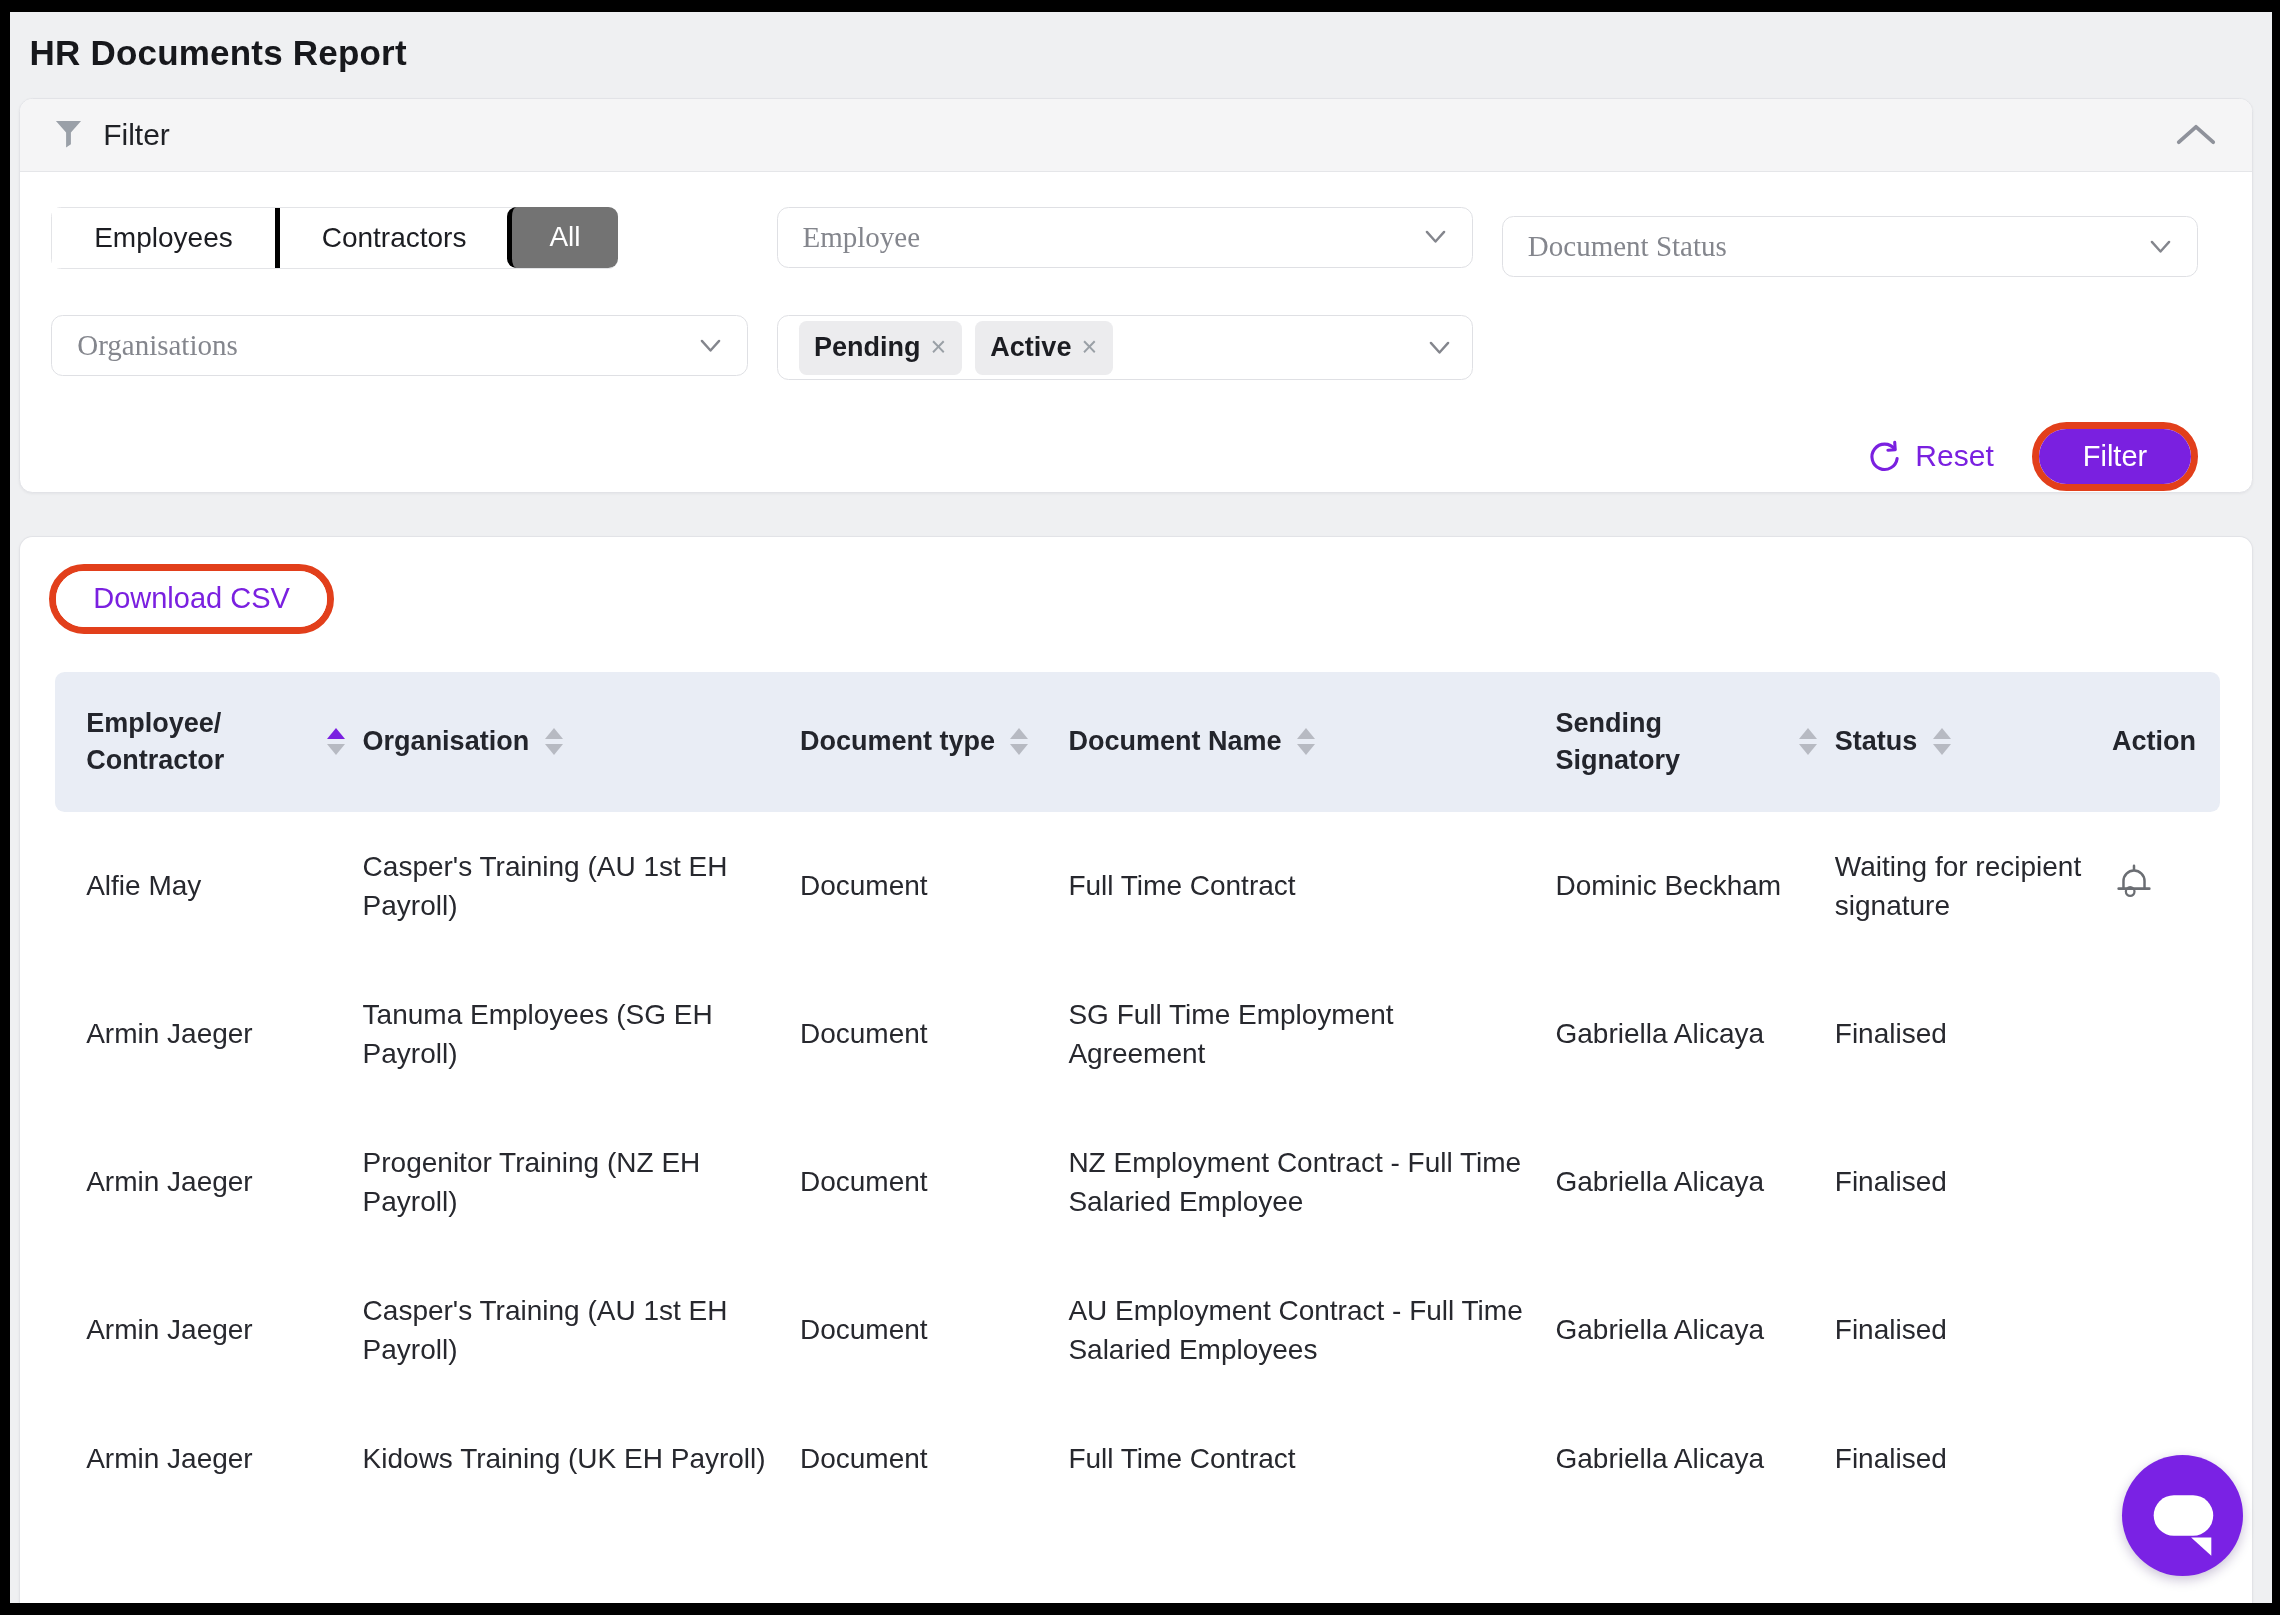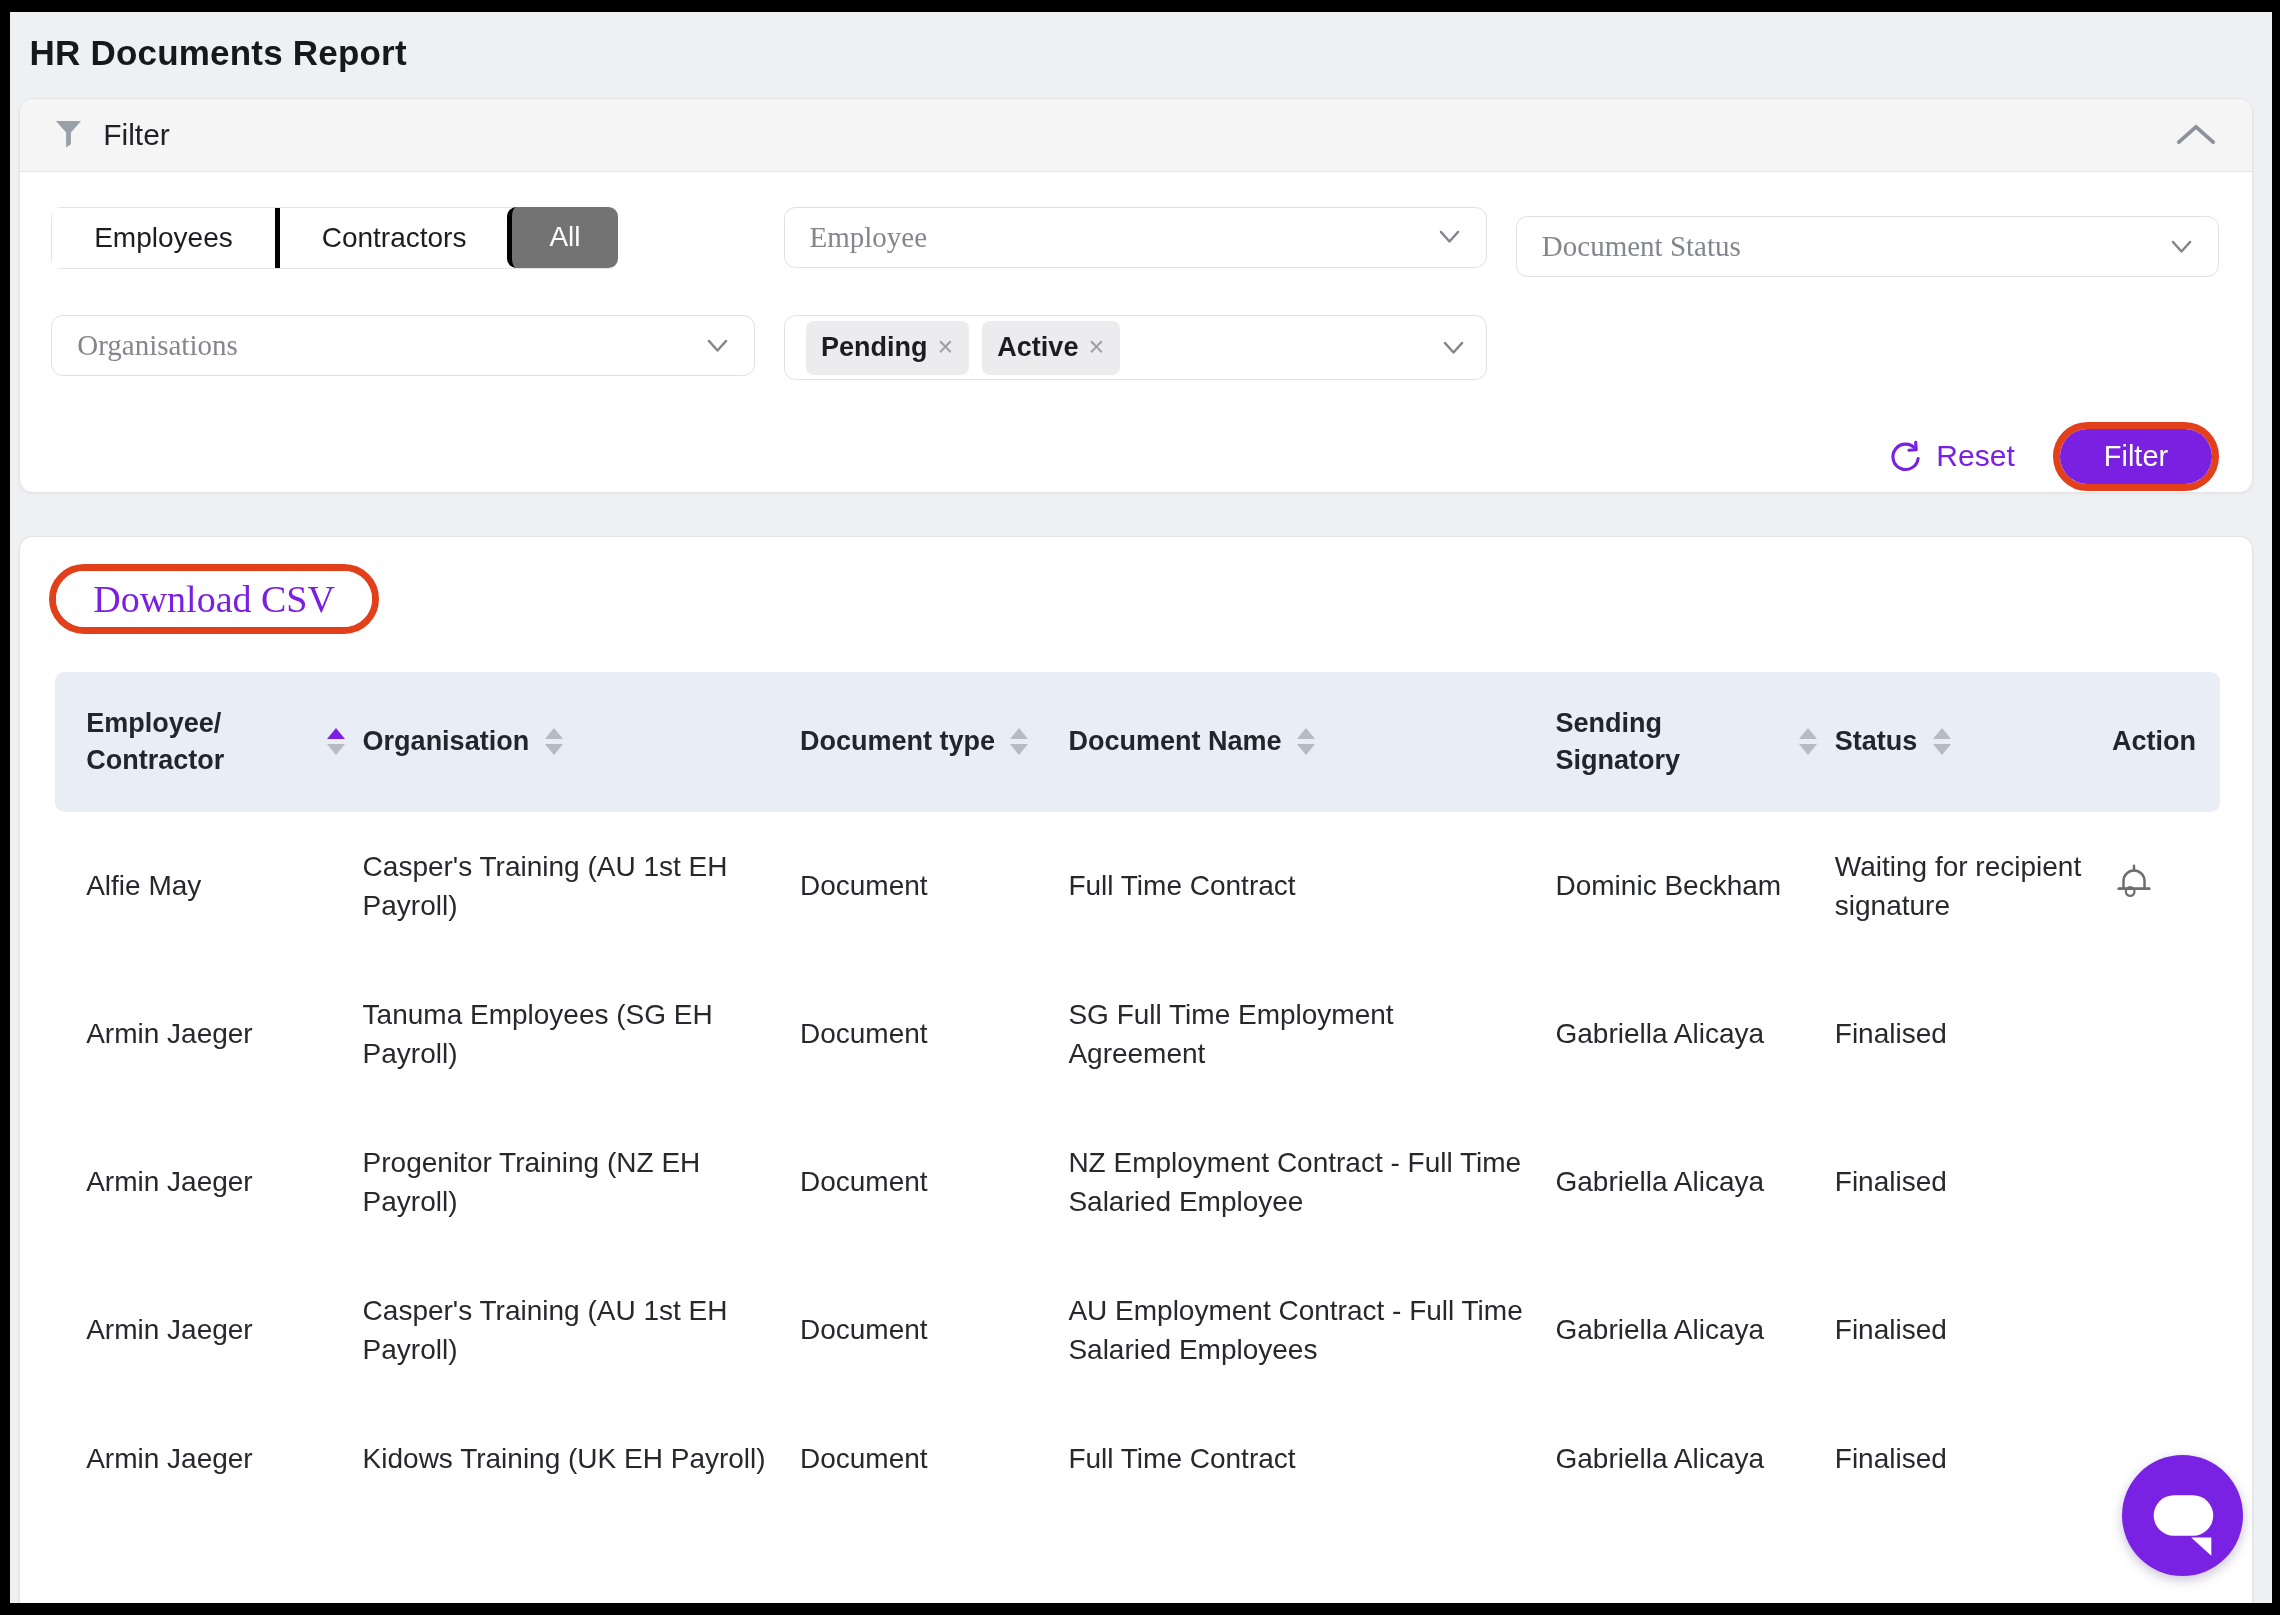--- a/index.html
+++ b/index.html
@@ -24,21 +24,21 @@
 
   
   .filter-card { left:9.6px; top:86px; width:2234px; height:395px; overflow:hidden; }
   .filter-head {
     height:73px; background:#f5f5f6; border-bottom:1px solid #e5e6e9;
     display:flex; align-items:center; gap:21px; padding:0 35px;
   }
   .filter-head .label { font-size:30px; color:#1f2126; font-weight:500; }
   .filter-head .spacer { flex:1; }
 
-  .filter-body { padding:35px 33px 0 31px; display:grid; grid-template-columns:repeat(3,1fr); column-gap:29px; row-gap:38px; }
+  .filter-body { padding:35px 54px 0 31px; display:grid; grid-template-columns:repeat(3,1fr); column-gap:29px; row-gap:38px; }
 
   .seg-group { display:inline-flex; align-self:start; border:1px solid #e3e4e7; border-radius:9.6px; background:#fff; width:max-content; }
   .seg { height:60px; display:flex; align-items:center; justify-content:center;
          padding:0 42px; font-size:28px; color:#1c1d22; background:#fff; border:none; cursor:pointer; }
   .seg + .seg { border-left:5px solid #000000; }
   .seg.selected { background:#737373; color:#fff; border-radius:9.6px; padding:0 37px; margin:-1px; height:61px; }
 
   .select {
     height:61px; border:1.4px solid #dfe0e4; border-radius:11.5px; background:#fff;
     display:flex; align-items:center; justify-content:space-between;
@@ -63,21 +63,21 @@
   .btn-filter {
     background:#7a20e0; color:#fff; border:none; border-radius:960px;
     height:55px; padding:0 44px; font-size:29px; font-family:inherit; cursor:pointer;
   }
 
   
   .main-card { left:9.6px; top:524px; width:2234px; bottom:0; border-radius:13.4px 13.4px 0 0; border-bottom:none; overflow:hidden; }
   .csv-wrap { margin:27px 0 0 29px; }
   .btn-csv {
     background:#fff; color:#7a20e0; border:none; border-radius:960px;
-    height:56px; padding:0 37px; font-size:38px; font-family:Liberation Serif, serif; cursor:pointer;
+    height:56px; padding:0 37px; font-size:29px; font-family:Liberation Sans, sans-serif; cursor:pointer;
   }
 
   table.report { width:calc(100% - 67px); margin:38px 33px 0 35px; border-collapse:separate; border-spacing:0; table-layout:fixed; }
   thead th { background:#e9edf5; padding:33px 17.3px 33px 0; text-align:left; vertical-align:middle; }
   thead th:first-child { border-radius:9.6px 0 0 9.6px; padding-left:31px; }
   thead th:last-child  { border-radius:0 9.6px 9.6px 0; }
   .hcell { display:flex; align-items:center; gap:15.4px; font-size:27px; font-weight:700; color:#23252c; line-height:37px; }
   .sort { display:inline-flex; flex-direction:column; gap:5.8px; flex:0 0 auto; }
   .tri-up   { width:0; height:0; border-left:9.6px solid transparent; border-right:9.6px solid transparent; border-bottom:11.5px solid #b7bac2; }
   .tri-down { width:0; height:0; border-left:9.6px solid transparent; border-right:9.6px solid transparent; border-top:11.5px solid #b7bac2; }

